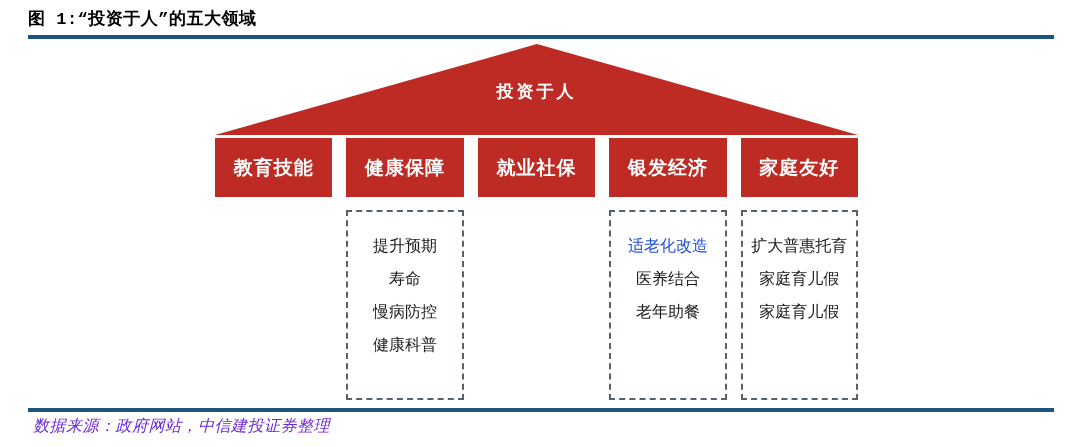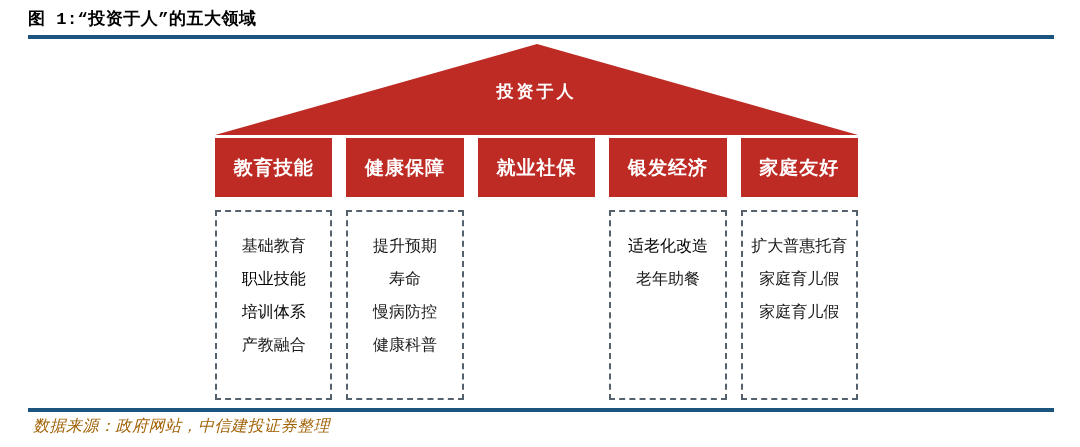--- a/index.html
+++ b/index.html
@@ -38,70 +38,65 @@
   }
   .col-body{
     margin-top:13px;height:190px;box-sizing:border-box;
     border:2px dashed #56616E;
     padding-top:17px;
     display:flex;flex-direction:column;align-items:center;
   }
   .col-item{
     font-size:16px;line-height:33px;color:#1a1a1a;white-space:nowrap;
   }
-  .col-item.hl{color:#000000;}
+  .col-item.hl{color:#1d4ed8;}
   .source{
     position:absolute;left:33px;top:416px;
     font-family:Liberation Sans, sans-serif;
-    font-style:italic;font-size:16px;color:#a16207;letter-spacing:0.5px;
+    font-style:italic;font-size:16px;color:#6d28d9;letter-spacing:0.5px;
   }
 </style>
 </head>
 <body>
 
 <div class="fig-title">图 1:“投资于人”的五大领域</div>
 
 <div class="rule rule-top"></div>
 
 <div class="roof">
   <svg viewBox="0 0 643 91" preserveAspectRatio="none">
     <polygon points="322,0 0,91 643,91" fill="#BD2B24"></polygon>
   </svg>
   <div class="roof-label">投资于人</div>
 </div>
 
 <div class="columns" id="columns">
   <div class="col">
     <div class="col-header">教育技能</div>
-    <div class="col-body">
-        <div class="col-item">基础教育</div>
-        <div class="col-item hl">职业技能</div>
-        <div class="col-item hl">培训体系</div>
-        <div class="col-item">产教融合</div>
-      </div>
   </div>
 
   <div class="col">
     <div class="col-header">健康保障</div>
     <div class="col-body">
         <div class="col-item">提升预期</div>
         <div class="col-item">寿命</div>
         <div class="col-item">慢病防控</div>
         <div class="col-item">健康科普</div>
       </div>
   </div>
 
   <div class="col">
     <div class="col-header">就业社保</div>
   </div>
 
   <div class="col">
     <div class="col-header">银发经济</div>
     <div class="col-body">
         <div class="col-item hl">适老化改造</div>
+        <div class="col-item">医养结合</div>
         <div class="col-item">老年助餐</div>
       </div>
   </div>
 
   <div class="col">
     <div class="col-header">家庭友好</div>
     <div class="col-body">
         <div class="col-item">扩大普惠托育</div>
         <div class="col-item">家庭育儿假</div>
         <div class="col-item">家庭育儿假</div>

